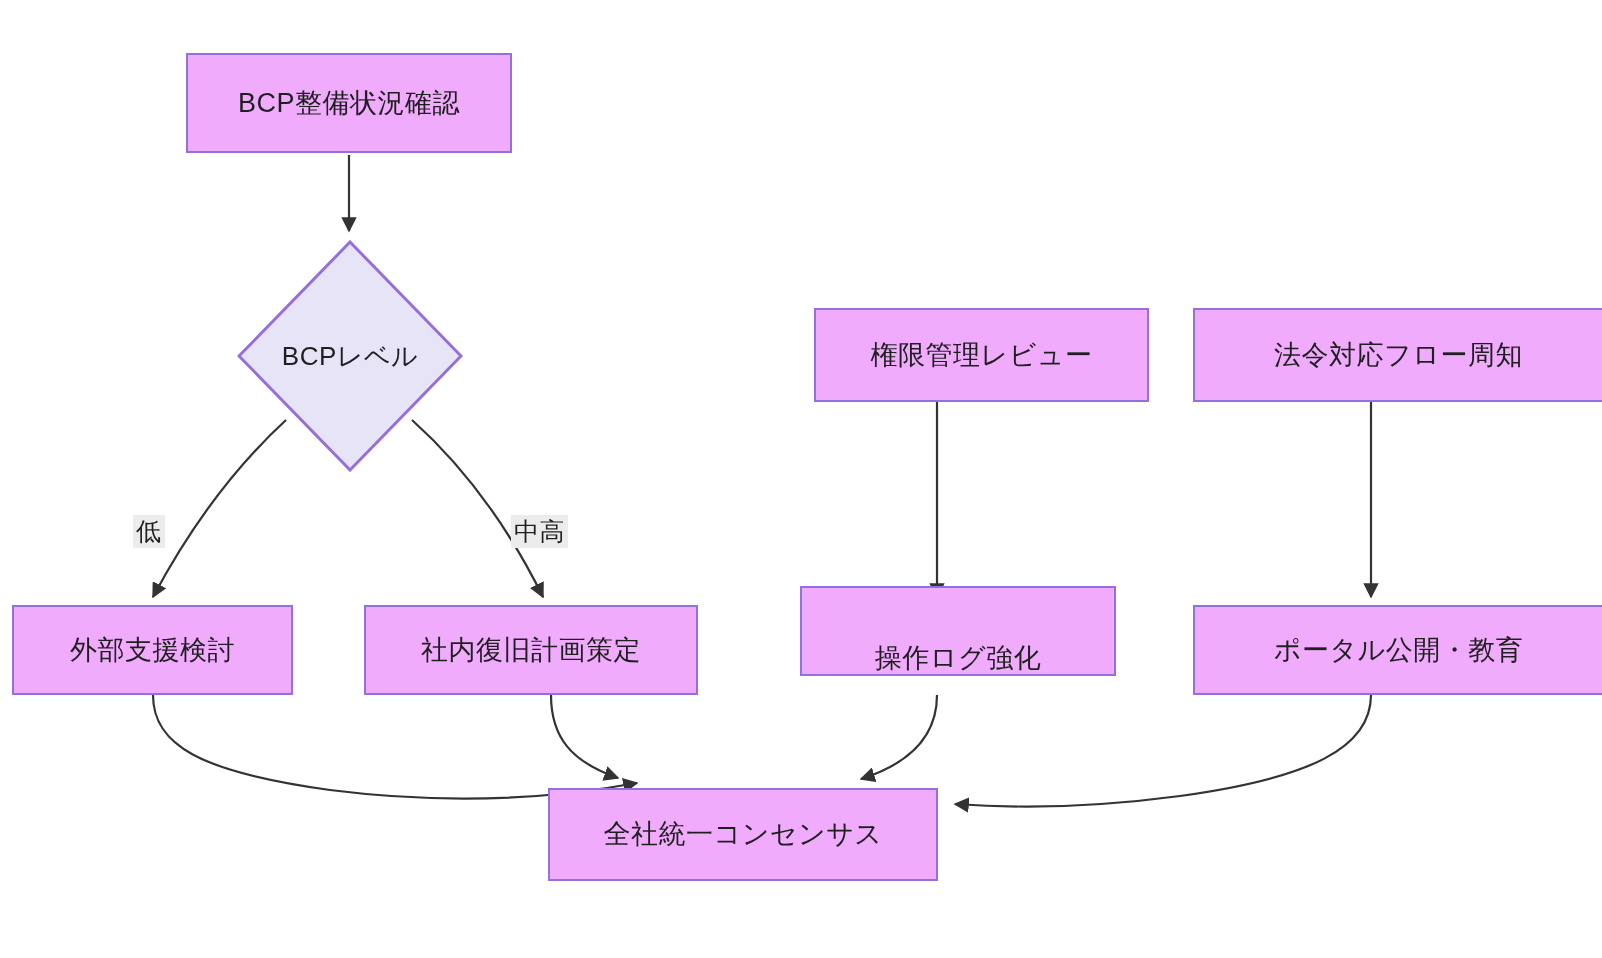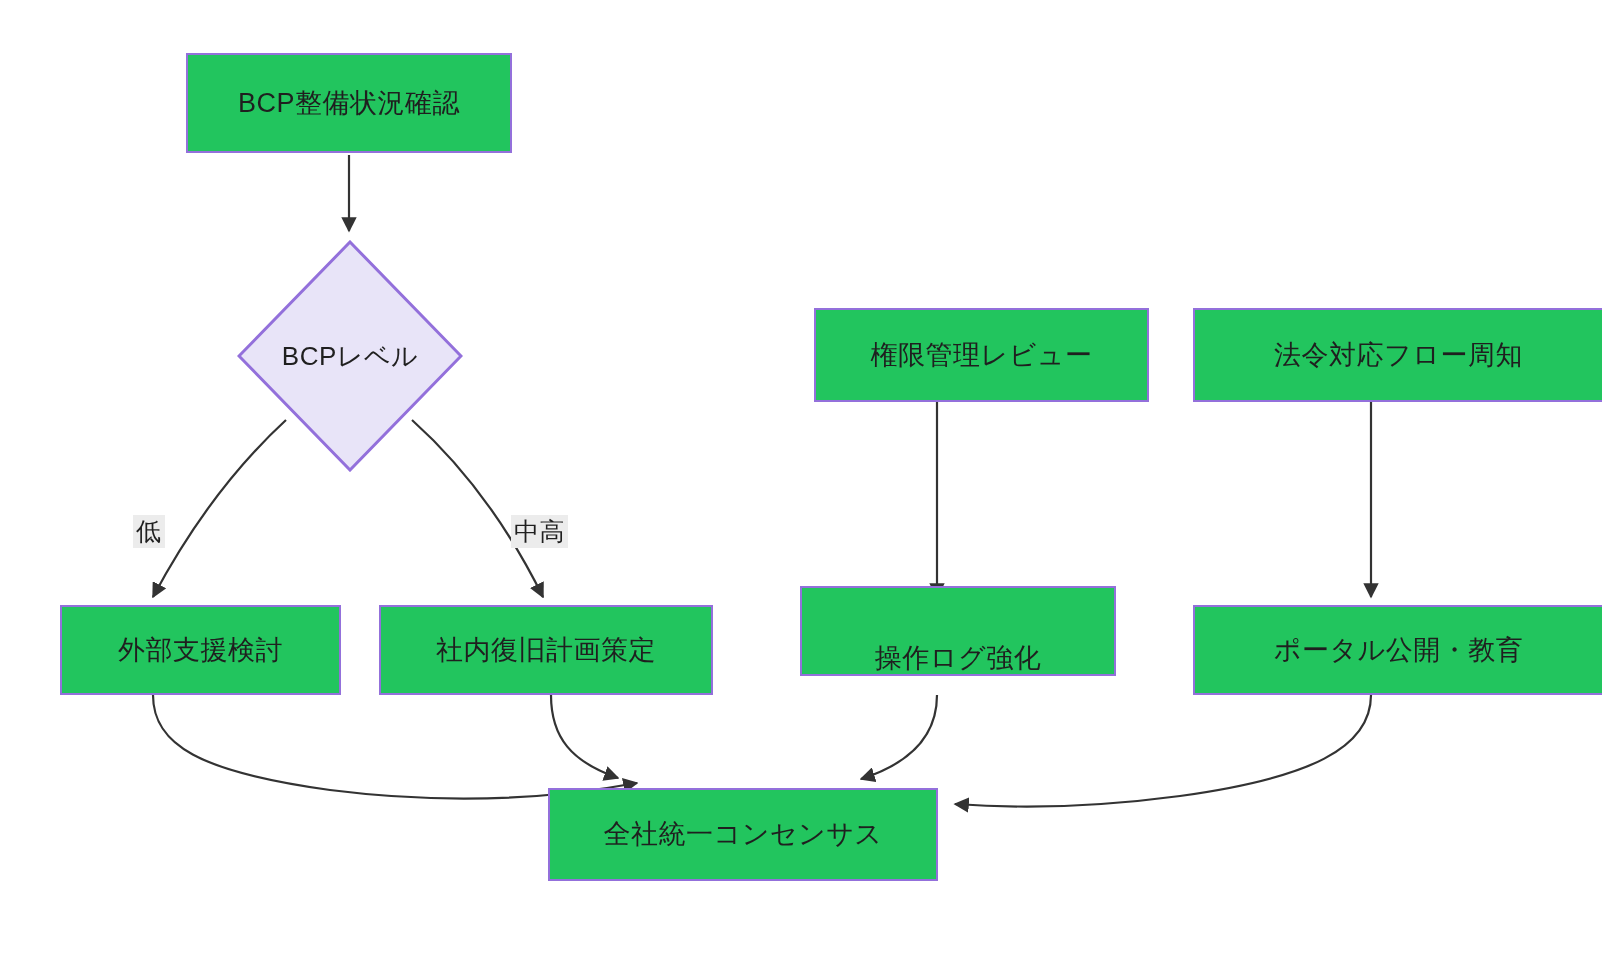--- a/index.html
+++ b/index.html
@@ -22,21 +22,21 @@
     position: absolute;
     left: 0;
     top: 0;
     width: 1602px;
     height: 958px;
     pointer-events: none;
   }
   .node {
     position: absolute;
     box-sizing: border-box;
-    background: #22c55e;
+    background: #f0abfc;
     border: 2px solid #9370DB;
     display: flex;
     align-items: center;
     justify-content: center;
     color: #1f1f1f;
     font-size: 27px;
     line-height: 1.2;
     letter-spacing: 0.5px;
     white-space: nowrap;
   }
@@ -119,25 +119,25 @@
   </div>
 
   <div class="node" style="left:770px; top:308px; width:335px; height:94px;margin-left:44px;">
     <span class="node-label">権限管理レビュー</span>
   </div>
 
   <div class="node" style="left:1193px; top:308px; width:411px; height:94px;">
     <span class="node-label">法令対応フロー周知</span>
   </div>
 
-  <div class="node" style="left:12px; top:605px; width:281px; height:90px;margin-left:48px;">
+  <div class="node" style="left:12px; top:605px; width:281px; height:90px;">
     <span class="node-label">外部支援検討</span>
   </div>
 
-  <div class="node" style="left:379px; top:605px; width:334px; height:90px;">
+  <div class="node" style="left:364px; top:605px; width:334px; height:90px;">
     <span class="node-label">社内復旧計画策定</span>
   </div>
 
   <div class="node" style="left:800px; top:586px; width:316px; height:90px;align-items:flex-end;">
     <span class="node-label">操作ログ強化</span>
   </div>
 
   <div class="node" style="left:1193px; top:605px; width:411px; height:90px;">
     <span class="node-label">ポータル公開・教育</span>
   </div>

